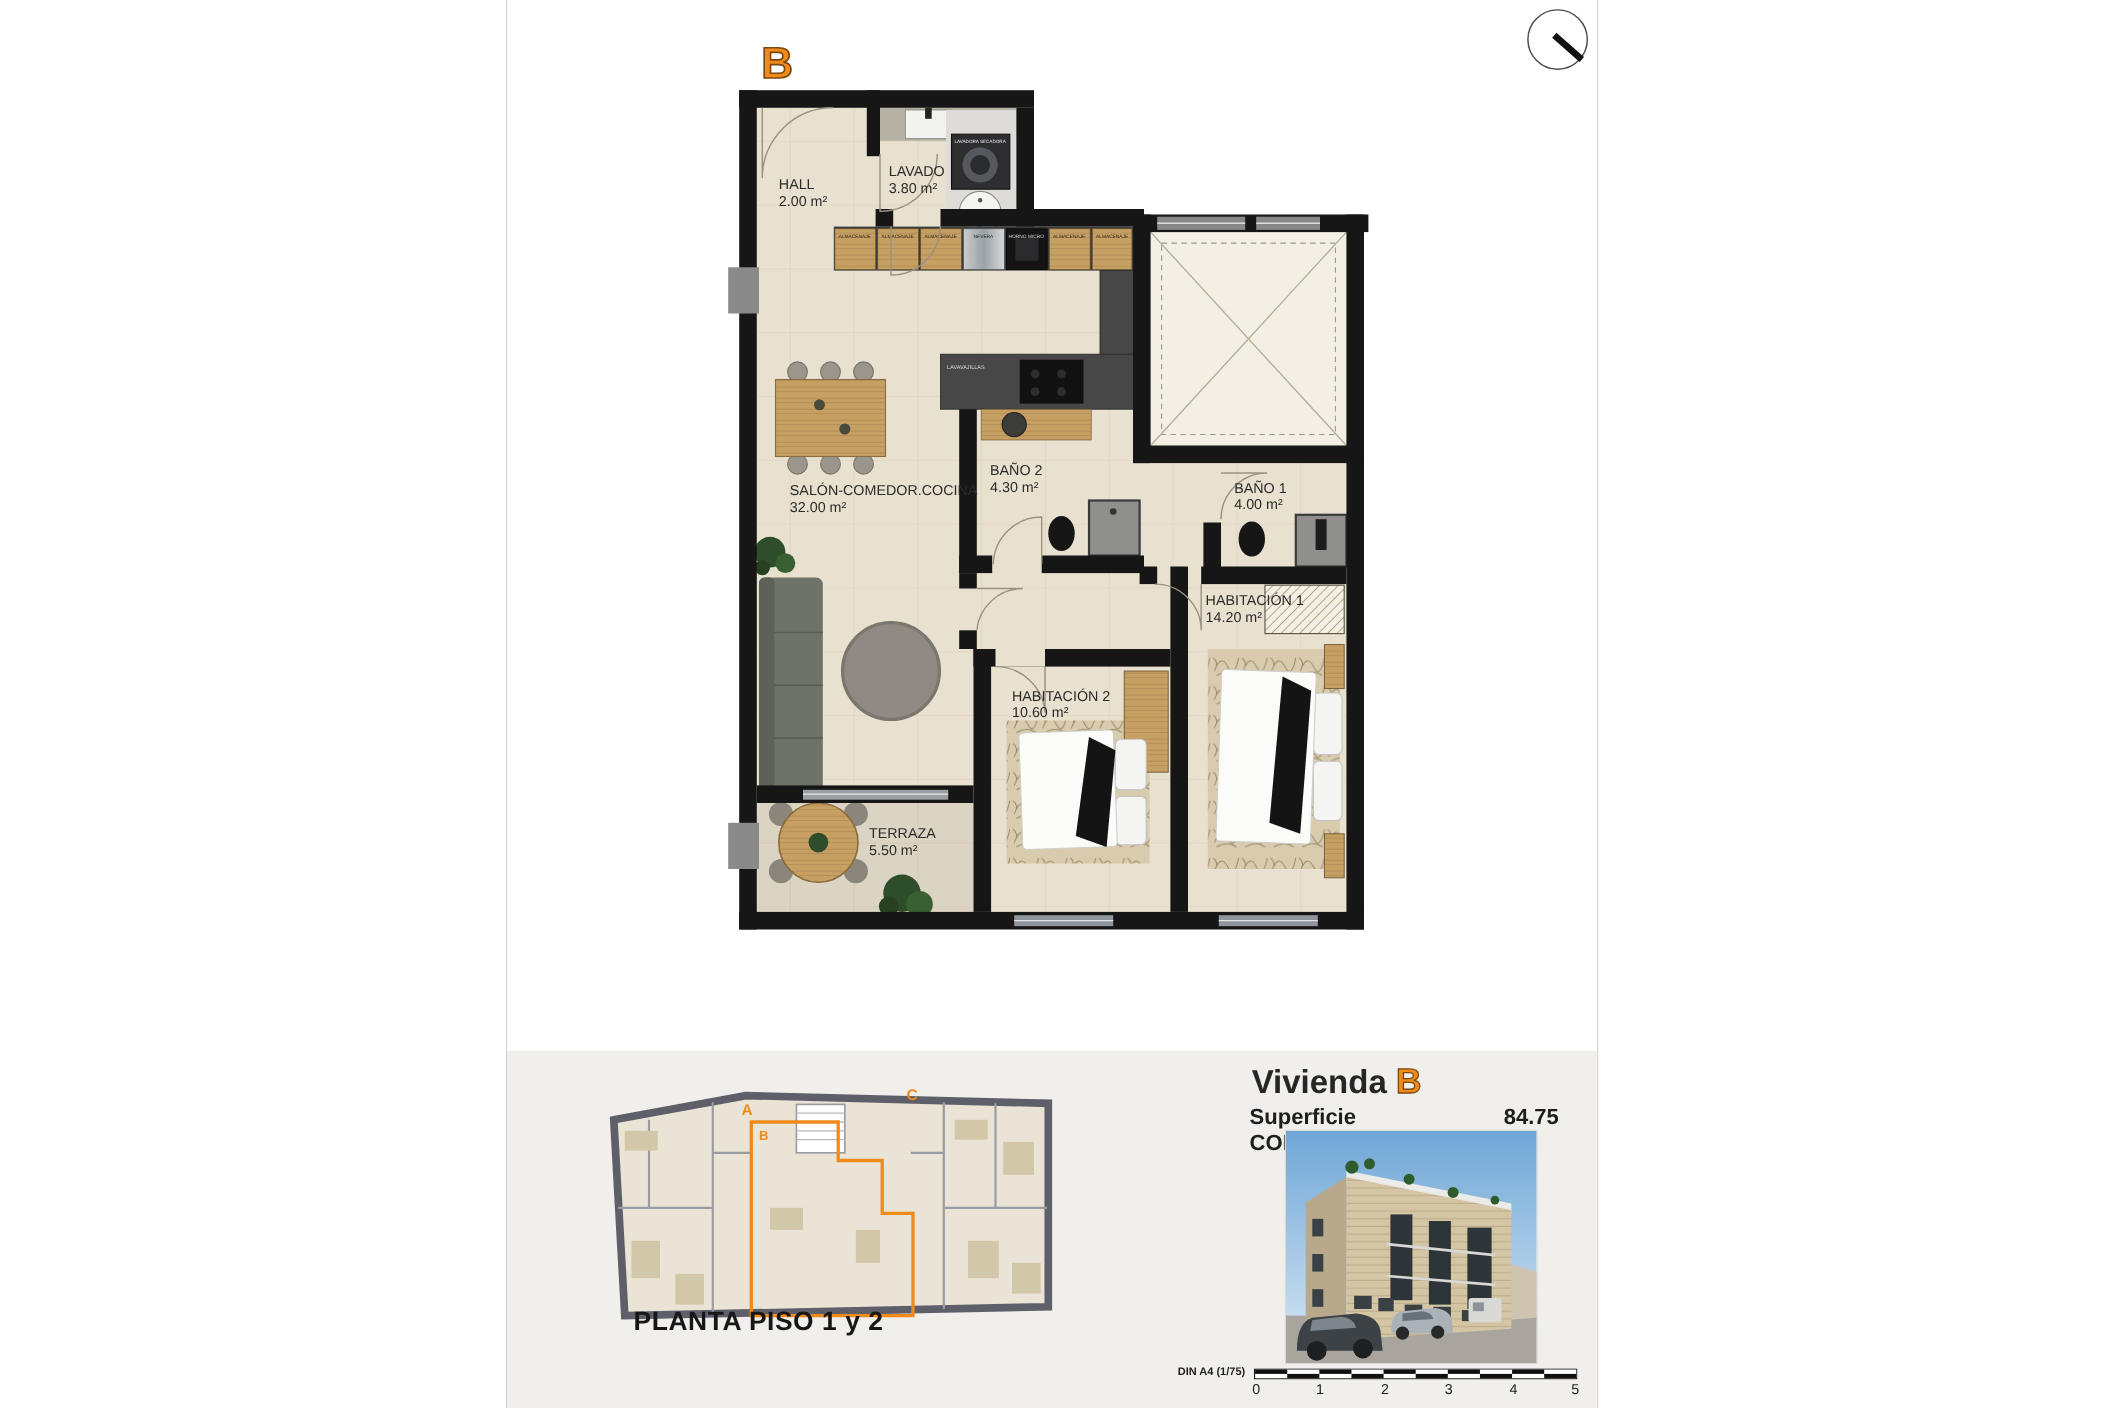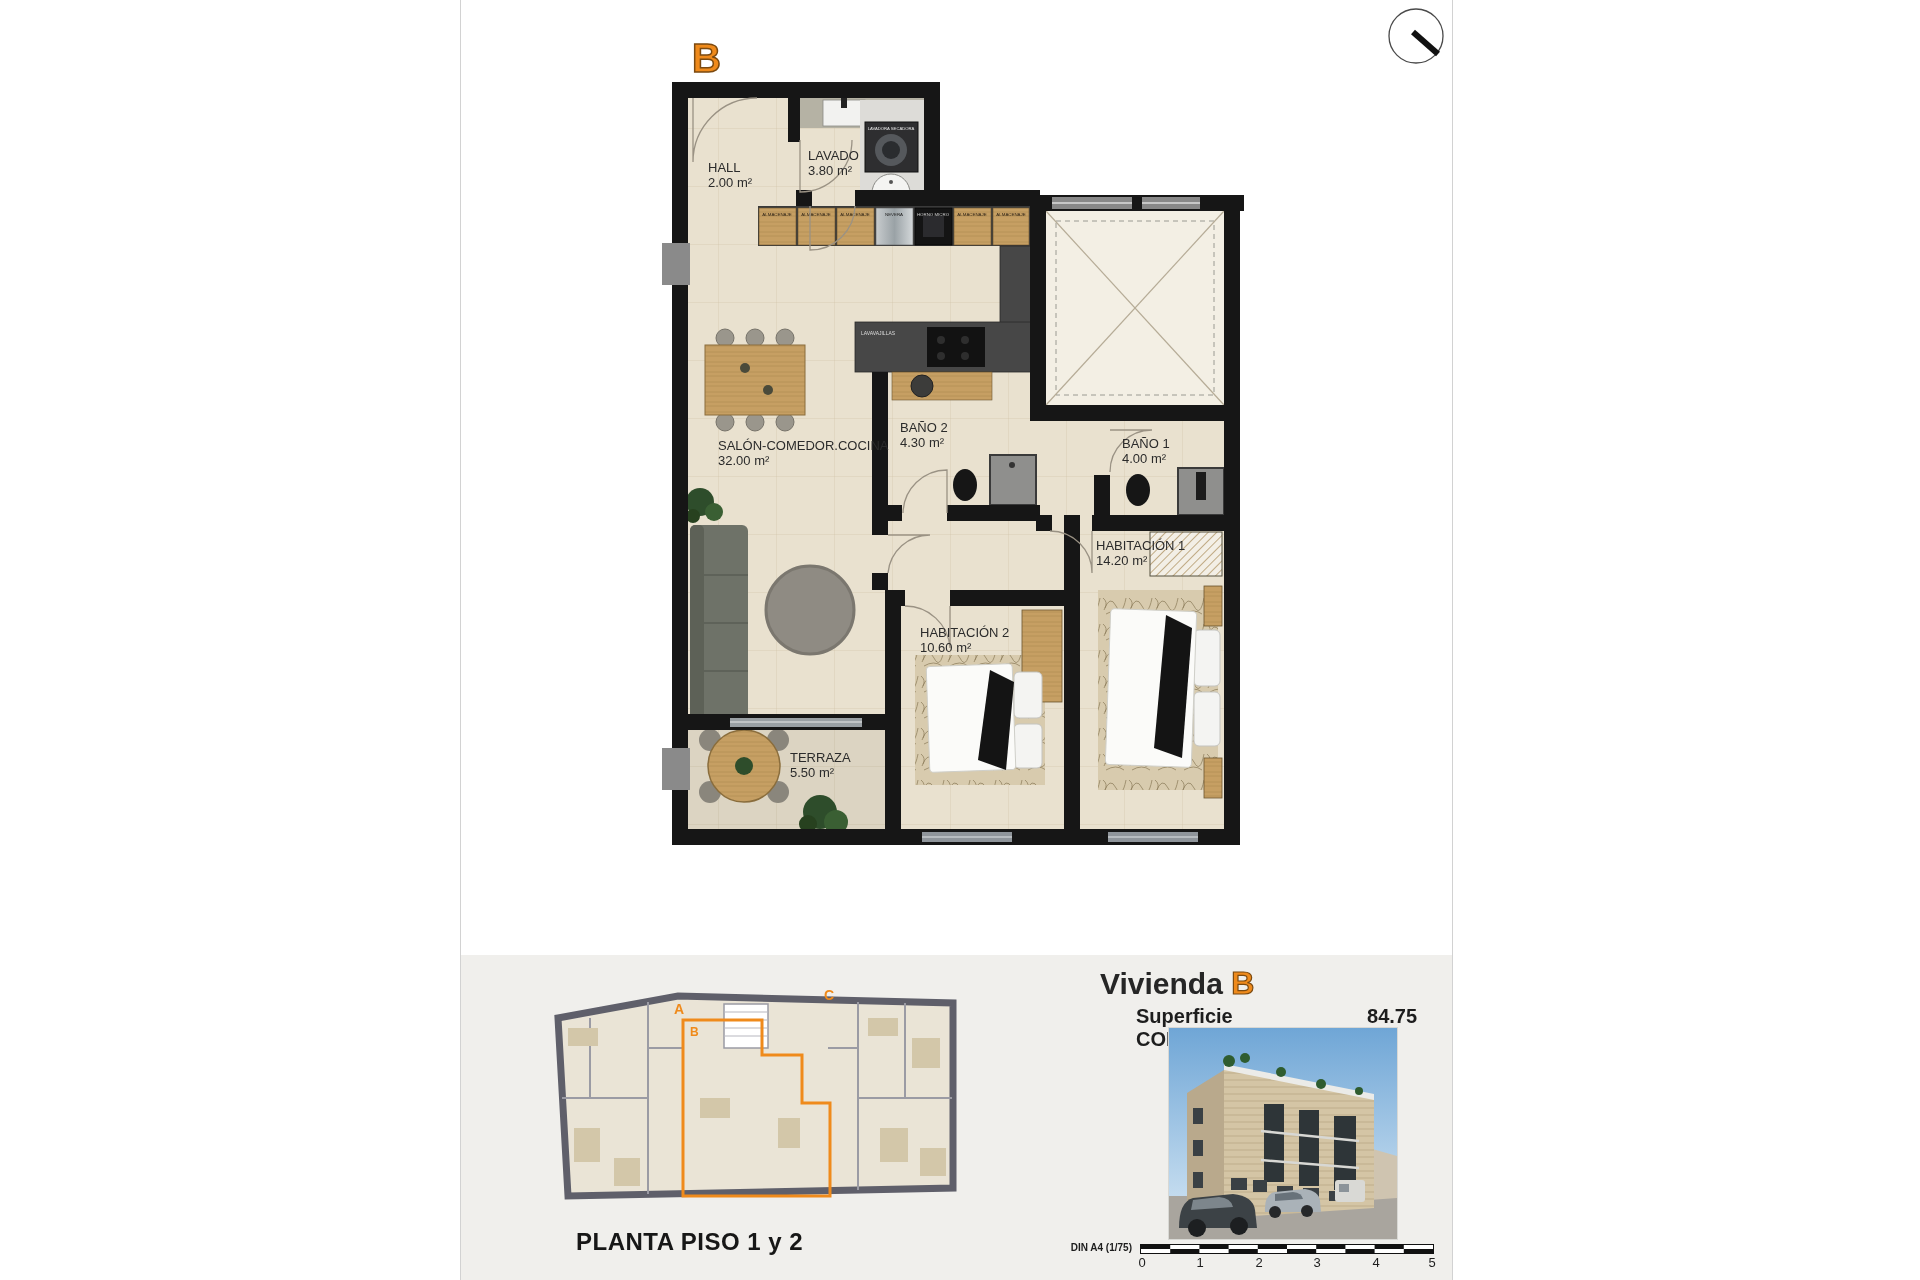--- a/index.html
+++ b/index.html
@@ -13,36 +13,36 @@
   #footer-band { position:absolute; left:461px; top:955px; width:991px; height:325px; background:#f0efec; }
 
   #unit-badge { position:absolute; left:692px; top:36px; font-size:40px; font-weight:bold;
                 color:#ef8a1b; -webkit-text-stroke:1.5px #7c4a10; letter-spacing:1px; }
 
   #north-icon { position:absolute; left:1386px; top:6px; }
 
   #plan-svg { position:absolute; left:660px; top:70px; }
 
   
-  #vivienda-title { position:absolute; left:1100px; top:965px; width:230px; text-align:left;
+  #vivienda-title { position:absolute; left:1100px; top:965px; width:230px; text-align:center;
                     font-size:30px; font-weight:bold; color:#262626; }
   #vivienda-title .unit { color:#ef8a1b; -webkit-text-stroke:1.2px #7c4a10; font-size:32px; }
   #surface-line { position:absolute; left:1136px; top:1005px; width:300px; display:flex; gap:28px;
                   font-size:20px; font-weight:bold; color:#1d1d1d; }
   #photo-frame { position:absolute; left:1168px; top:1027px; width:230px; height:213px;
                  background:#fff; border:1px solid #d8d8d4; }
 
   #scale-area { position:absolute; left:1020px; top:1240px; width:420px; }
   #scale-label { position:absolute; left:0; top:2px; width:112px; text-align:right;
                  font-size:10px; font-weight:bold; color:#1d1d1d; }
   #scale-bar { position:absolute; left:120px; top:4px; }
   .scale-ticks { position:absolute; left:120px; top:15px; width:292px; font-size:13px; color:#1d1d1d; }
   .scale-ticks span { position:absolute; transform:translateX(-50%); }
 
-  #plan-caption { position:absolute; left:576px; top:1228px; font-size:24px; font-weight:bold;
+  #plan-caption { position:absolute; left:576px; top:1188px; font-size:24px; font-weight:bold;
                   color:#171717; letter-spacing:0.5px; }
 
   #mini-plan { position:absolute; left:528px; top:978px; }
 
   svg text { font-family:"Liberation Sans", sans-serif; }
 </style>
 </head>
 <body>
 <div id="canvas">
 

